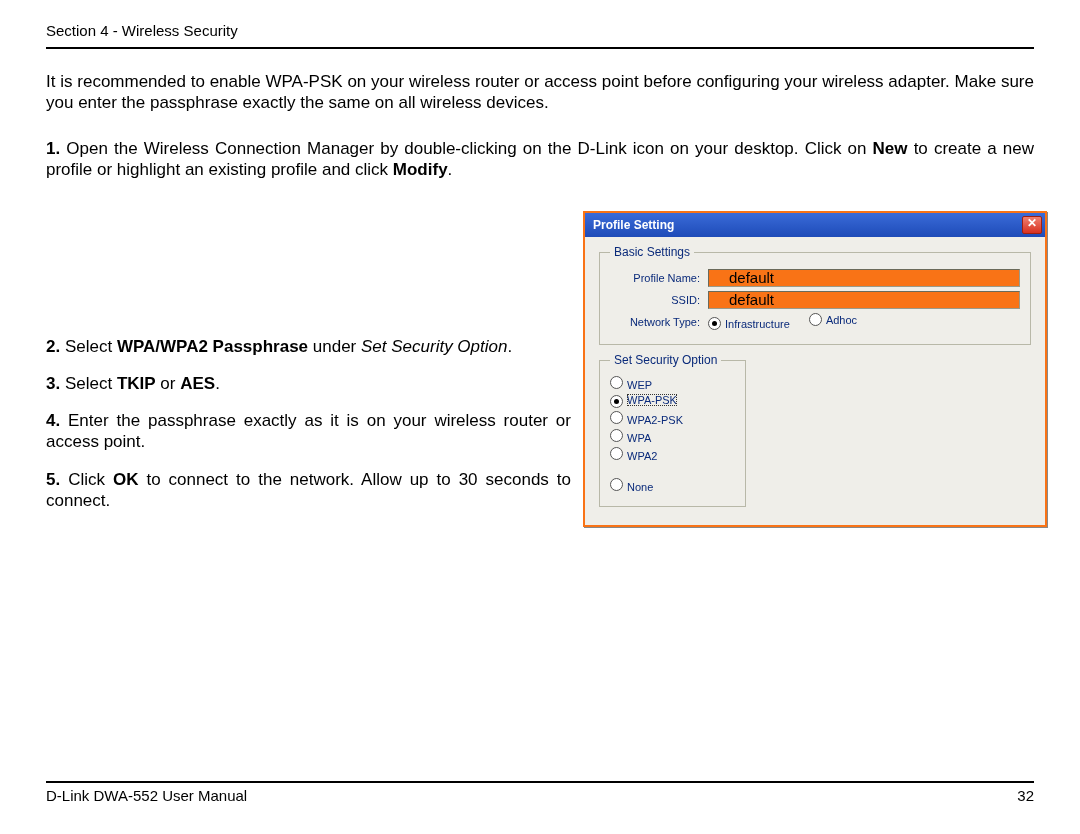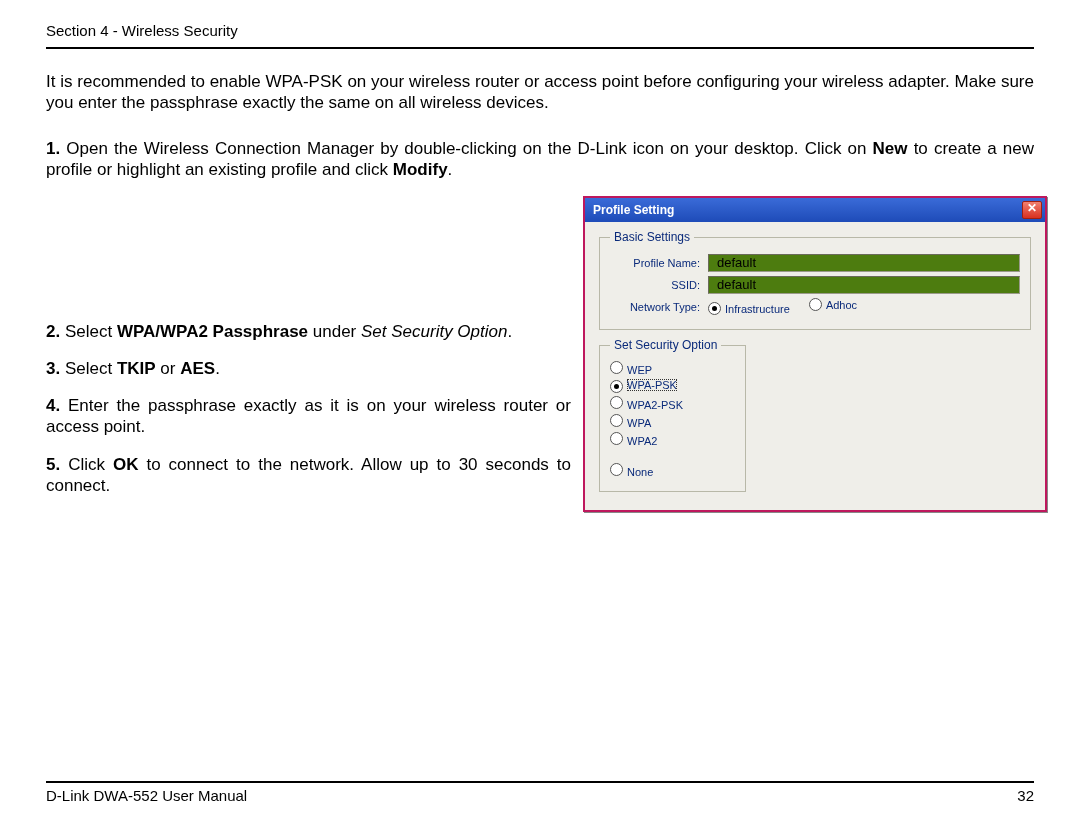--- a/index.html
+++ b/index.html
@@ -38,24 +38,25 @@
   .step .num{font-weight:700}
   .bold{font-weight:700}
   .ital{font-style:italic}
   .two-col{display:flex;gap:12px;align-items:flex-end}
   .col-text{flex:0 0 525px}
   .col-img{flex:0 0 auto}
 
   
   .dlg{
     width:460px;
-    border:2px solid #be185d;
+    border:2px solid #f97316;
     background:#efeee9;
     box-shadow:1px 1px 0 #888;
     font-family:Tahoma,Arial,sans-serif;
+    margin-top:15px;
   }
   .dlg-title{
     display:flex;align-items:center;justify-content:space-between;
     height:24px;
     background:linear-gradient(#3a6bd8,#1e4bb8);
     color:#fff;font-weight:700;font-size:12px;
     padding:0 3px 0 8px;
   }
   .dlg-close{
     width:18px;height:16px;
@@ -75,21 +76,21 @@
     padding:6px 10px 10px 10px;
   }
   legend{
     color:#0a2a7a;font-size:12px;padding:0 4px;
   }
   .frow{display:flex;align-items:center;margin:4px 0}
   .flabel{flex:0 0 90px;text-align:right;padding-right:8px}
   .finput{
     flex:1;height:16px;
     border:1px solid #9a9a8a;border-top-color:#6a6a5a;border-left-color:#6a6a5a;
-    background:#4d7c0f;color:#000;font-size:13px;padding:0 8px;line-height:16px;
+    background:#f97316;color:#000;font-size:15px;padding:0 20px;line-height:16px;
   }
   .radio{display:inline-flex;align-items:center;margin-right:16px}
   .radio .bubble{
     width:11px;height:11px;border-radius:50%;
     border:1px solid #555;background:#fff;margin-right:4px;
     display:inline-flex;align-items:center;justify-content:center;
   }
   .radio.sel .bubble::after{content:"";width:5px;height:5px;border-radius:50%;background:#000}
   .sec-row{display:flex;gap:8px}
   .sec-fieldset{flex:0 0 125px}

